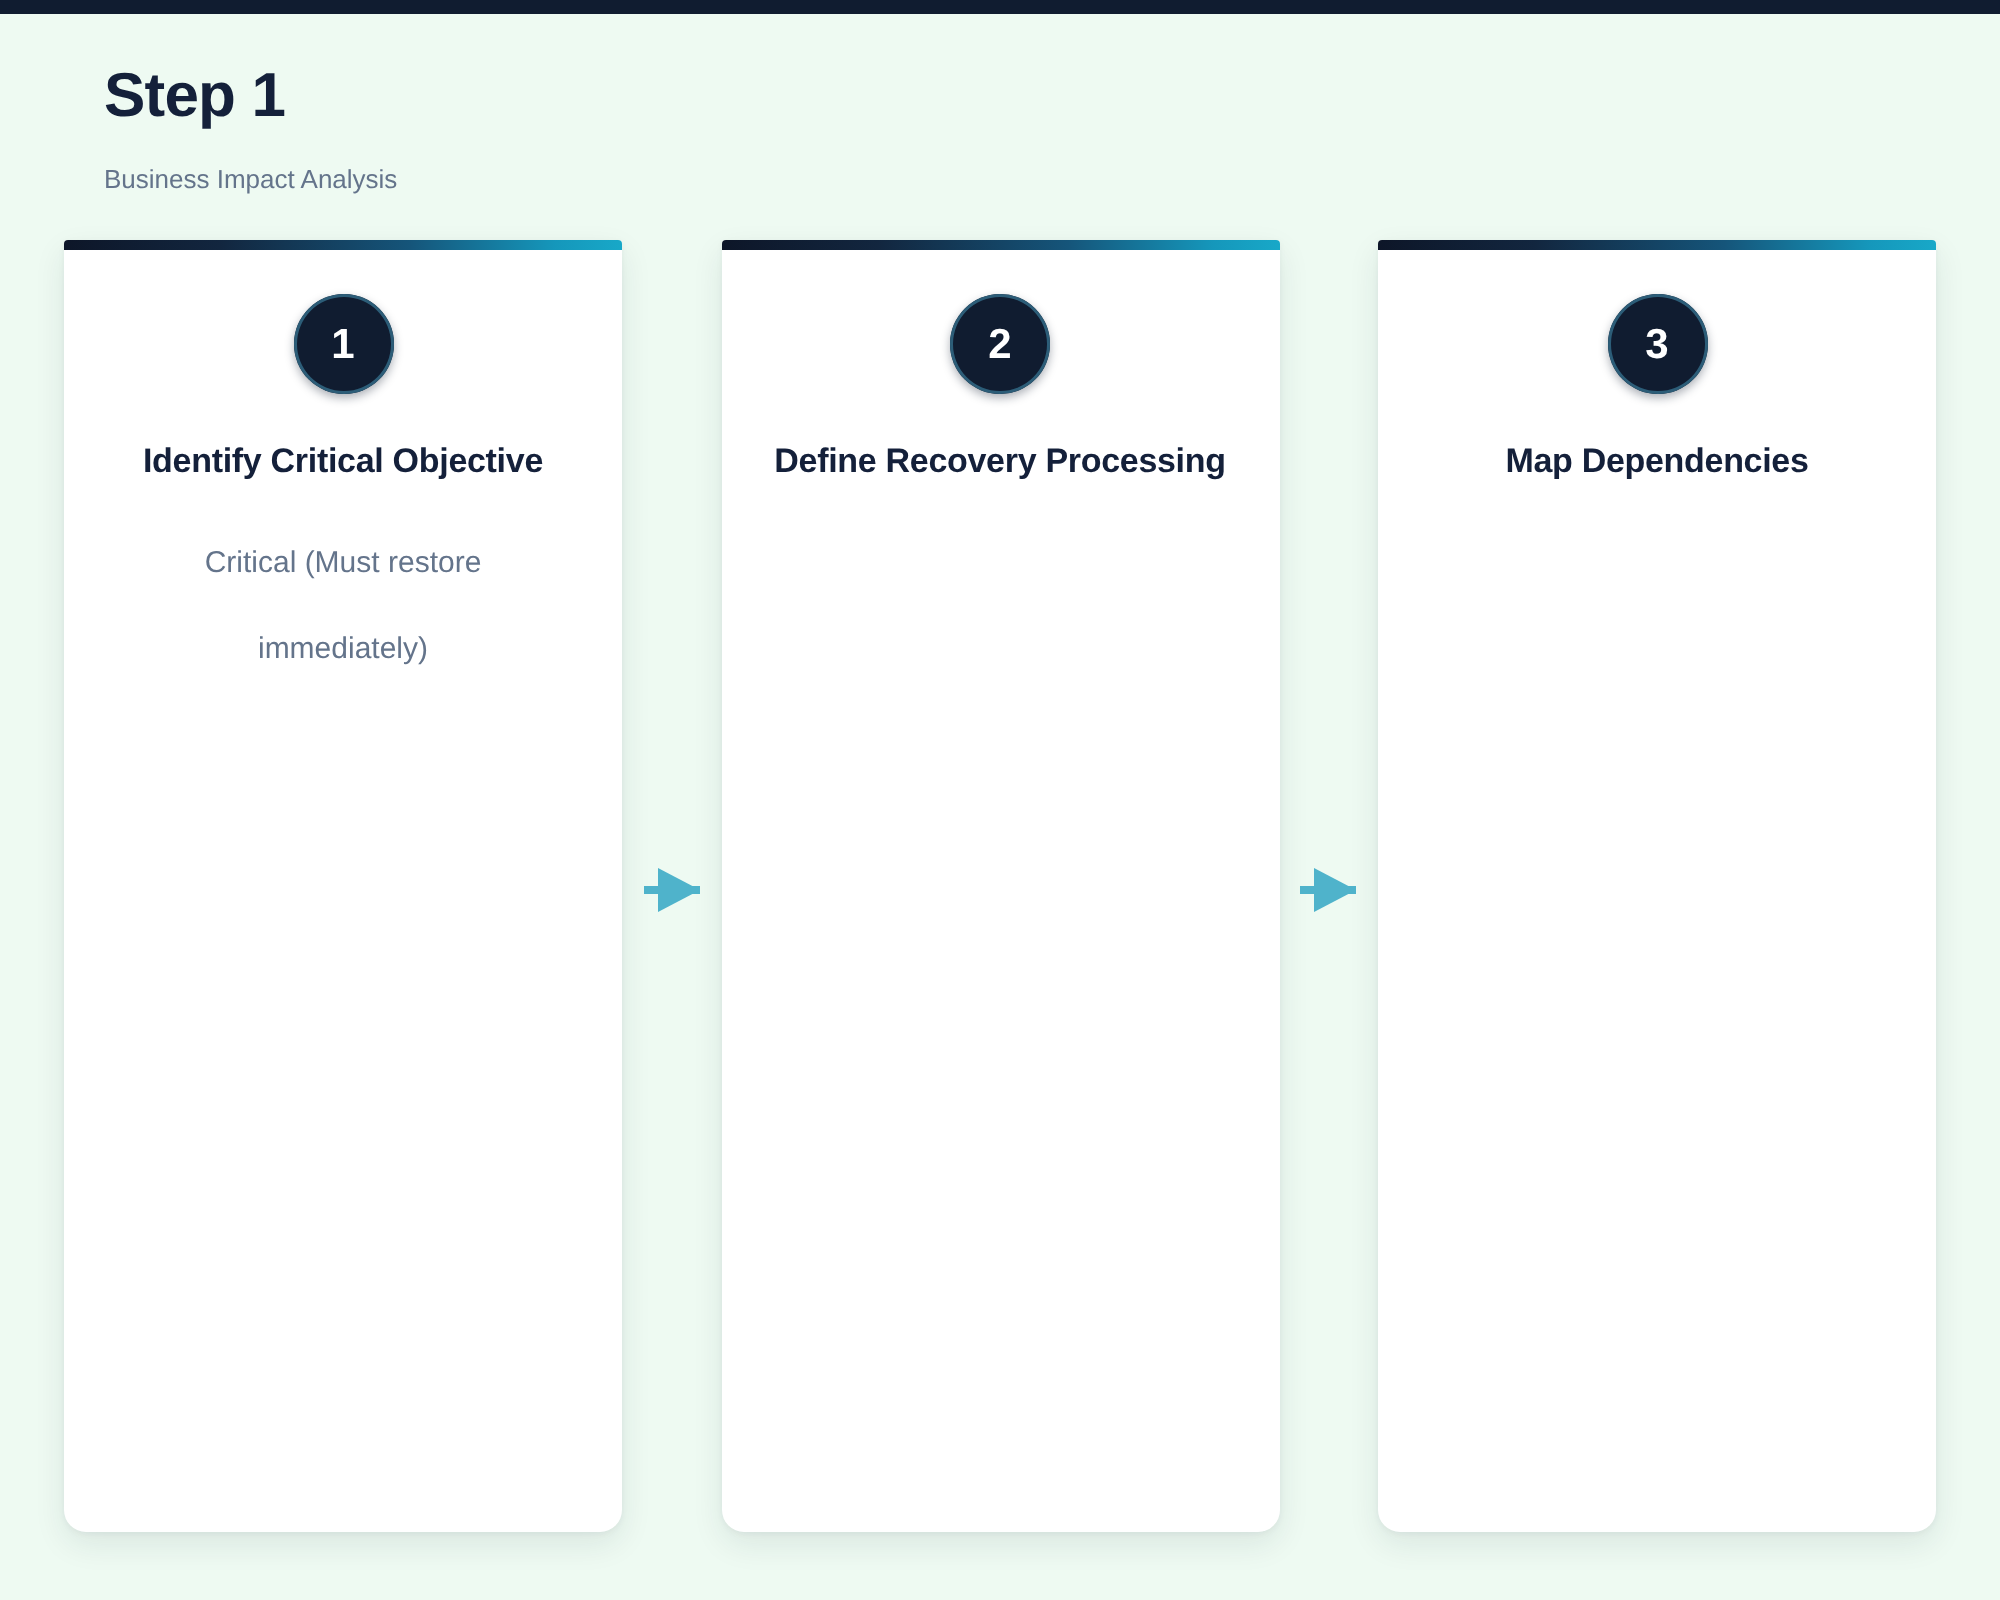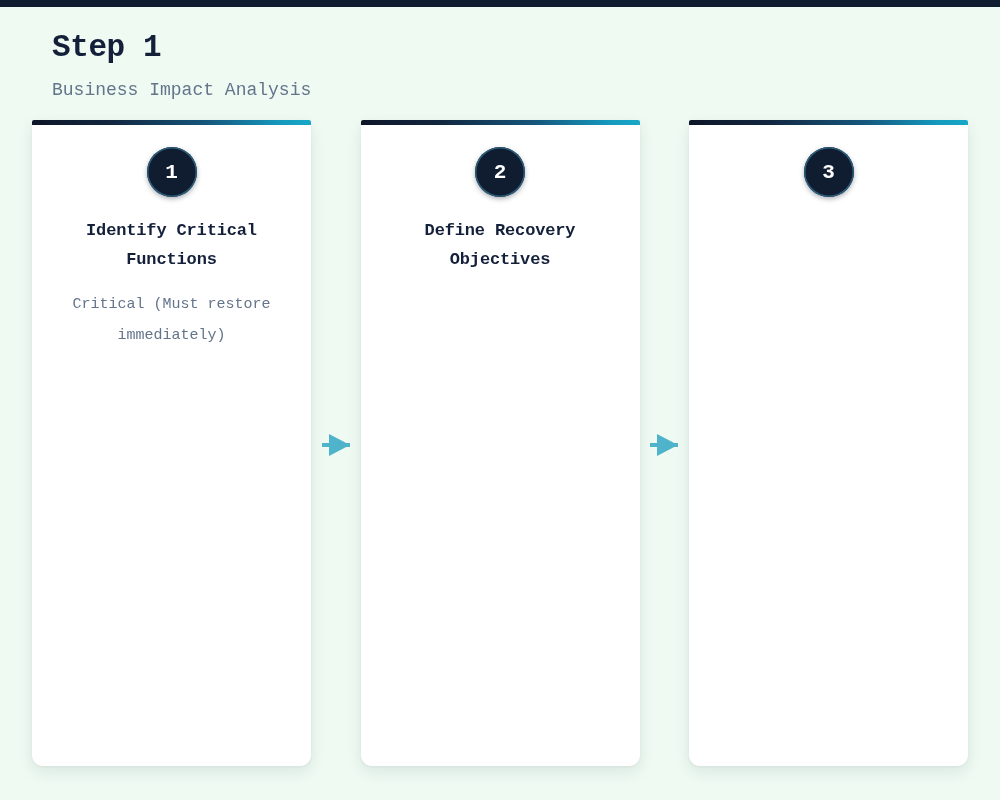--- a/index.html
+++ b/index.html
@@ -14,21 +14,20 @@
     background: #eefaf2;
     font-family: "Liberation Sans", sans-serif;
     -webkit-font-smoothing: antialiased;
   }
 
   #page {
     position: relative;
     width: 1000px;
     height: 740px;
     background: #eefaf2;
-    font-family: Liberation Mono, monospace;
   }
 
   
   .top-bar {
     position: absolute;
     top: 0;
     left: 0;
     width: 1000px;
     height: 7px;
     background: #101c30;
@@ -45,21 +44,21 @@
     margin: 0;
     font-size: 31px;
     line-height: 40px;
     font-weight: bold;
     color: #14203a;
     letter-spacing: -0.4px;
   }
   .step-subtitle {
     margin: 0;
     padding-top: 12px;
-    font-size: 18px;
+    font-size: 13px;
     line-height: 20px;
     font-weight: normal;
     color: #64748b;
   }
 
   
   .cards {
     position: absolute;
     left: 32px;
     top: 120px;
@@ -128,21 +127,21 @@
     font-weight: bold;
     color: #14203a;
     text-align: center;
     letter-spacing: -0.15px;
   }
 
   .card-desc {
     margin: 0;
     padding-top: 15px;
     font-size: 15px;
-    line-height: 31px;
+    line-height: 43px;
     font-weight: normal;
     color: #64748b;
     text-align: center;
   }
 
   
   .arrow {
     position: absolute;
     top: 430px;
     width: 34px;
@@ -164,41 +163,42 @@
   </div>
 
   <div class="cards">
 
     <div class="card">
       <div class="card-accent"></div>
       <div class="card-inner">
         <div class="badge">
           <span class="badge-num">1</span>
         </div>
-        <h2 class="card-title">Identify Critical Functions</h2>
+        <h2 class="card-title">Identify Critical Objective</h2>
         <p class="card-desc">Critical (Must restore immediately)</p>
       </div>
     </div>
 
     <div class="card">
       <div class="card-accent"></div>
       <div class="card-inner">
         <div class="badge">
           <span class="badge-num">2</span>
         </div>
-        <h2 class="card-title">Define Recovery Objectives</h2>
+        <h2 class="card-title">Define Recovery Processing</h2>
       </div>
     </div>
 
     <div class="card">
       <div class="card-accent"></div>
       <div class="card-inner">
         <div class="badge">
           <span class="badge-num">3</span>
         </div>
+        <h2 class="card-title">Map Dependencies</h2>
       </div>
     </div>
 
   </div>
 
   <div class="arrow arrow-1">
     <svg width="34" height="30" viewBox="0 0 34 30" aria-hidden="true">
       <path d="M2 15 H30" stroke="#4fb3cb" stroke-width="4" stroke-linecap="butt" fill="none"></path>
       <path d="M9 4 L30 15 L9 26 Z" fill="#4fb3cb"></path>
     </svg>

